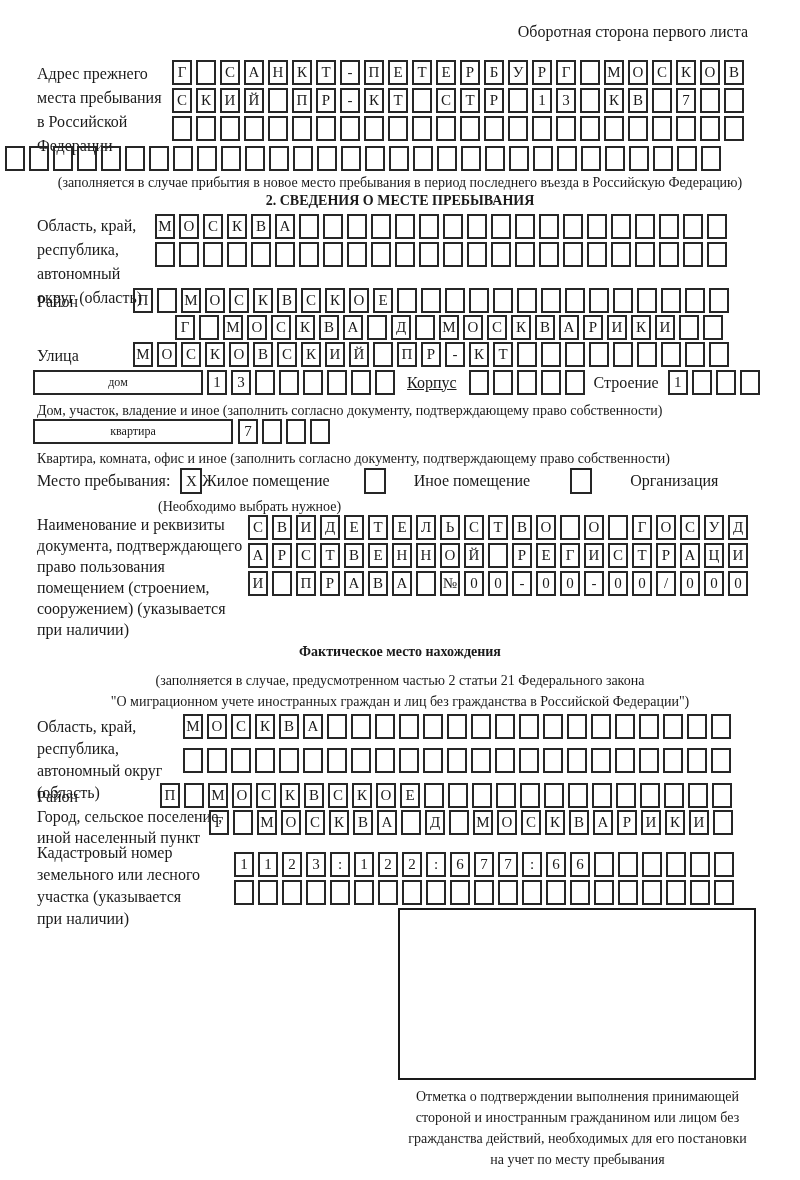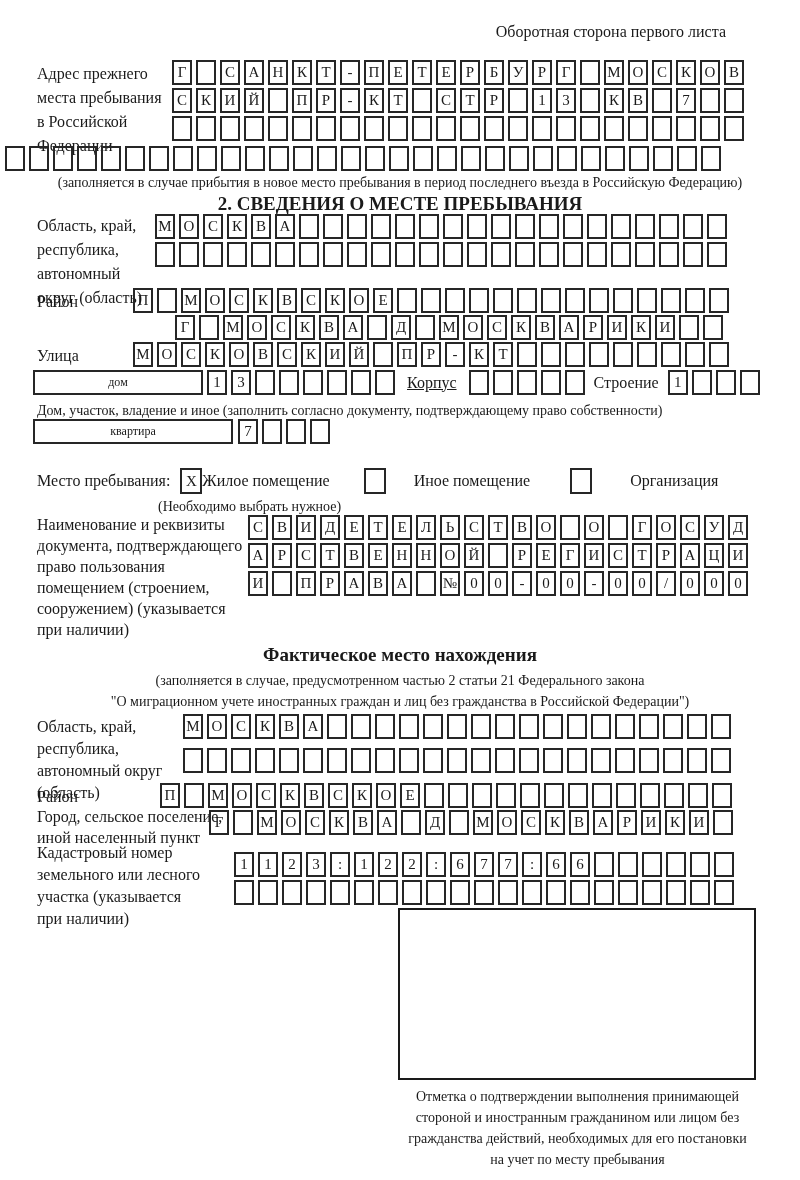--- a/index.html
+++ b/index.html
@@ -1,38 +1,38 @@
 <!DOCTYPE html>
 <html><head>
 <meta charset="utf-8">
 <style>
   html,body{margin:0;padding:0;background:#e9e9e9;}
   .page{position:relative;width:800px;height:1180px;background:#ffffff;
         font-family:"Liberation Serif",serif;color:#1a1a1a;overflow:hidden;margin:0 auto;}
   .abs{position:absolute;}
   .lbl{font-size:16px;line-height:24px;white-space:nowrap;}
   .cap{font-size:14px;line-height:20px;white-space:nowrap;}
-  .ttl{font-size:19px;font-weight:bold;white-space:nowrap;}
+  .ttl{font-size:14px;font-weight:bold;white-space:nowrap;}
   .center{width:790px;left:5px;text-align:center;}
   .cells{display:flex;gap:4px;}
   .cell{flex:none;width:20px;height:25px;box-sizing:border-box;border:2px solid #262626;
         font-size:15px;line-height:21px;text-align:center;font-family:"Liberation Serif",serif;}
   .widebox{flex:none;box-sizing:border-box;border:2px solid #262626;height:25px;
         font-size:12px;line-height:21px;text-align:center;}
   .cbox{flex:none;width:22px;height:26px;box-sizing:border-box;border:2px solid #262626;
         font-size:15px;line-height:22px;text-align:center;}
   .rowflex{display:flex;align-items:center;}
   .stampbox{box-sizing:border-box;border:2px solid #1a1a1a;background:#fff;}
 </style>
 </head>
 <body>
 
 <div class="page">
 
-  <div class="abs lbl" style="top:20px;right:74px;">Оборотная сторона первого листа</div>
+  <div class="abs lbl" style="top:20px;right:52px;">Оборотная сторона первого листа</div>
 
   <div class="abs" style="top:62px;left:37px;">
     <div class="lbl">Адрес прежнего</div>
     <div class="lbl">места пребывания</div>
     <div class="lbl">в Российской</div>
     <div class="lbl">Федерации</div>
   </div>
   <div class="abs cells" style="top:60px;left:172px;">
       <span class="cell">Г</span>
       <span class="cell"></span>
@@ -322,20 +322,21 @@
 
   <div class="abs rowflex" style="top:419px;left:33px;">
     <div class="widebox" style="width:200px;">квартира</div>
     <div class="cells" style="margin-left:5px;">
         <span class="cell">7</span>
         <span class="cell"></span>
         <span class="cell"></span>
         <span class="cell"></span>
       </div>
   </div>
+  <div class="abs cap" style="top:449px;left:37px;">Квартира, комната, офис и иное (заполнить согласно документу, подтверждающему право собственности)</div>
 
   <div class="abs rowflex" style="top:468px;left:37px;">
     <div class="lbl">Место пребывания:</div>
     <div class="cbox" style="margin-left:10px;">X</div>
     <div class="lbl" style="">Жилое помещение</div>
     <div class="cbox" style="margin-left:34px;"></div>
     <div class="lbl" style="margin-left:28px;">Иное помещение</div>
     <div class="cbox" style="margin-left:40px;"></div>
     <div class="lbl" style="margin-left:38px;">Организация</div>
   </div>

